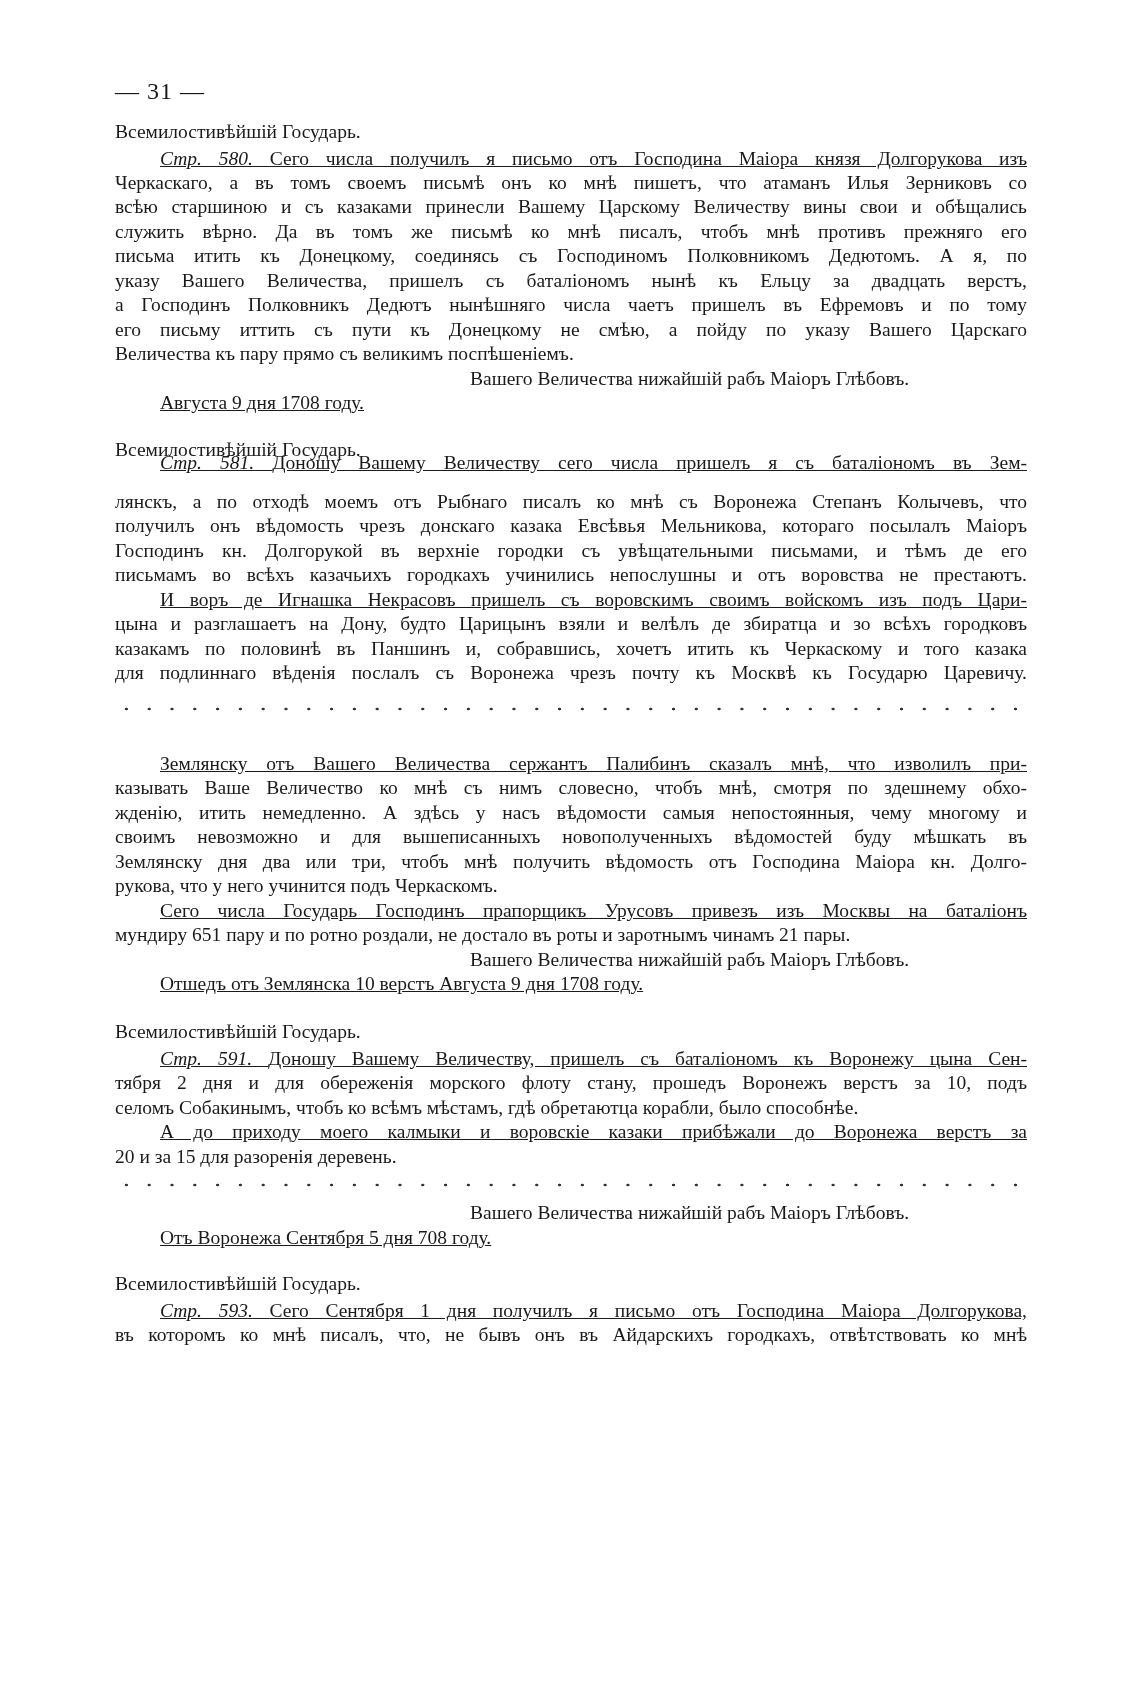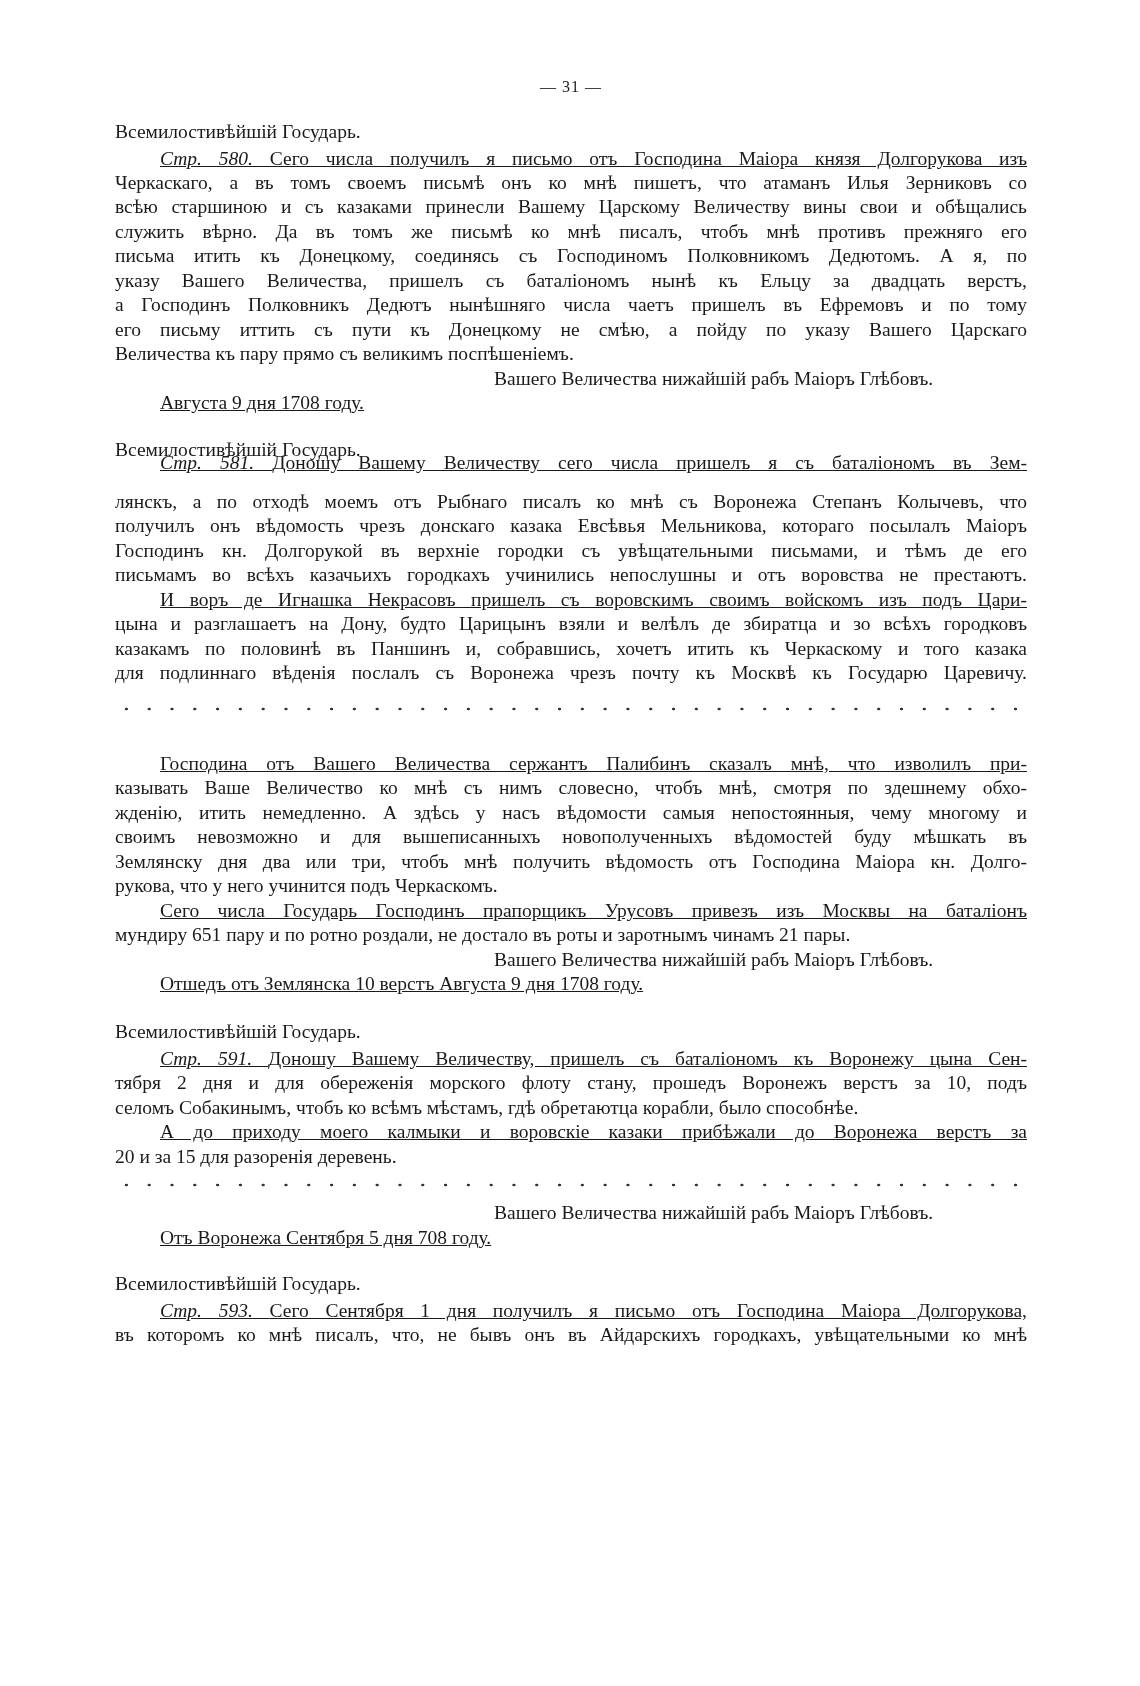--- a/index.html
+++ b/index.html
@@ -1,26 +1,26 @@
 <!DOCTYPE html>
 <html><head>
 <meta charset="utf-8">
 <style>
   html, body { margin:0; padding:0; background:#ffffff; }
   body { width:1140px; height:1686px; position:relative; overflow:hidden;
          font-family:"Liberation Serif", "DejaVu Serif", serif; color:#1a1a1a; }
   .page { position:absolute; left:115px; top:0; width:912px; }
-  .pagenum { position:absolute; top:78px; left:0; width:912px; text-align:center;
-             font-size:16px; letter-spacing:1px; }
+  .pagenum { position:absolute; top:78px; left:0; width:912px; 
+             font-size:24px; letter-spacing:1px; }
   .line { position:absolute; left:0; width:912px; font-size:19.5px; line-height:24px;
           white-space:nowrap; }
   .just { text-align:justify; text-align-last:justify; }
   .ind { left:45px; width:867px;text-decoration:underline; }
   .center { text-align:left; }
-  .sig { left:355px; width:557px;margin-left:24px; }
+  .sig { left:355px; width:557px; }
   .ref { font-style:italic; }
   .dots { position:absolute; left:0; width:912px; height:4px;
           background-image:radial-gradient(circle, #333 1.3px, transparent 1.6px);
           background-size:22.8px 4px; background-repeat:repeat-x; }
 </style>
 </head>
 <body>
 
 <div class="page">
 
@@ -46,21 +46,21 @@
   <div class="line just" style="top:539px">Господинъ кн. Долгорукой въ верхніе городки съ увѣщательными письмами, и тѣмъ де его</div>
   <div class="line just" style="top:563px">письмамъ во всѣхъ казачьихъ городкахъ учинились непослушны и отъ воровства не престаютъ.</div>
 
   <div class="line just ind" style="top:588px">И воръ де Игнашка Некрасовъ пришелъ съ воровскимъ своимъ войскомъ изъ подъ Цари-</div>
   <div class="line just" style="top:612px">цына и разглашаетъ на Дону, будто Царицынъ взяли и велѣлъ де збиратца и зо всѣхъ городковъ</div>
   <div class="line just" style="top:637px">казакамъ по половинѣ въ Паншинъ и, собравшись, хочетъ итить къ Черкаскому и того казака</div>
   <div class="line just" style="top:661px">для подлиннаго вѣденія послалъ съ Воронежа чрезъ почту къ Москвѣ къ Государю Царевичу.</div>
 
   <div class="dots" style="top:707px"></div>
 
-  <div class="line just ind" style="top:752px">Господина отъ Вашего Величества сержантъ Палибинъ сказалъ мнѣ, что изволилъ при-</div>
+  <div class="line just ind" style="top:752px">Землянску отъ Вашего Величества сержантъ Палибинъ сказалъ мнѣ, что изволилъ при-</div>
   <div class="line just" style="top:776px">казывать Ваше Величество ко мнѣ съ нимъ словесно, чтобъ мнѣ, смотря по здешнему обхо-</div>
   <div class="line just" style="top:801px">жденію, итить немедленно. А здѣсь у насъ вѣдомости самыя непостоянныя, чему многому и</div>
   <div class="line just" style="top:825px">своимъ невозможно и для вышеписанныхъ новополученныхъ вѣдомостей буду мѣшкать въ</div>
   <div class="line just" style="top:850px">Землянску дня два или три, чтобъ мнѣ получить вѣдомость отъ Господина Маіора кн. Долго-</div>
   <div class="line" style="top:874px">рукова, что у него учинится подъ Черкаскомъ.</div>
 
   <div class="line just ind" style="top:899px">Сего числа Государь Господинъ прапорщикъ Урусовъ привезъ изъ Москвы на баталіонъ</div>
   <div class="line" style="top:923px">мундиру 651 пару и по ротно роздали, не достало въ роты и заротнымъ чинамъ 21 пары.</div>
   <div class="line sig" style="top:948px">Вашего Величества нижайшій рабъ Маіоръ Глѣбовъ.</div>
   <div class="line ind" style="top:972px">Отшедъ отъ Землянска 10 верстъ Августа 9 дня 1708 году.</div>
@@ -72,15 +72,15 @@
   <div class="line just ind" style="top:1120px">А до приходу моего калмыки и воровскіе казаки прибѣжали до Воронежа верстъ за</div>
   <div class="line" style="top:1145px">20 и за 15 для разоренія деревень.</div>
 
   <div class="dots" style="top:1183px"></div>
 
   <div class="line sig" style="top:1201px">Вашего Величества нижайшій рабъ Маіоръ Глѣбовъ.</div>
   <div class="line ind" style="top:1226px">Отъ Воронежа Сентября 5 дня 708 году.</div>
 
   <div class="line center" style="top:1272px">Всемилостивѣйшій Государь.</div>
   <div class="line just ind" style="top:1299px"><span class="ref">Стр. 593.</span> <span>Сего Сентября 1 дня получилъ я письмо отъ Господина Маіора Долгорукова,</span></div>
-  <div class="line just" style="top:1323px">въ которомъ ко мнѣ писалъ, что, не бывъ онъ въ Айдарскихъ городкахъ, увѣщательными ко мнѣ</div>
+  <div class="line just" style="top:1323px">въ которомъ ко мнѣ писалъ, что, не бывъ онъ въ Айдарскихъ городкахъ, отвѣтствовать ко мнѣ</div>
 
 </div>
 
 </body></html>

